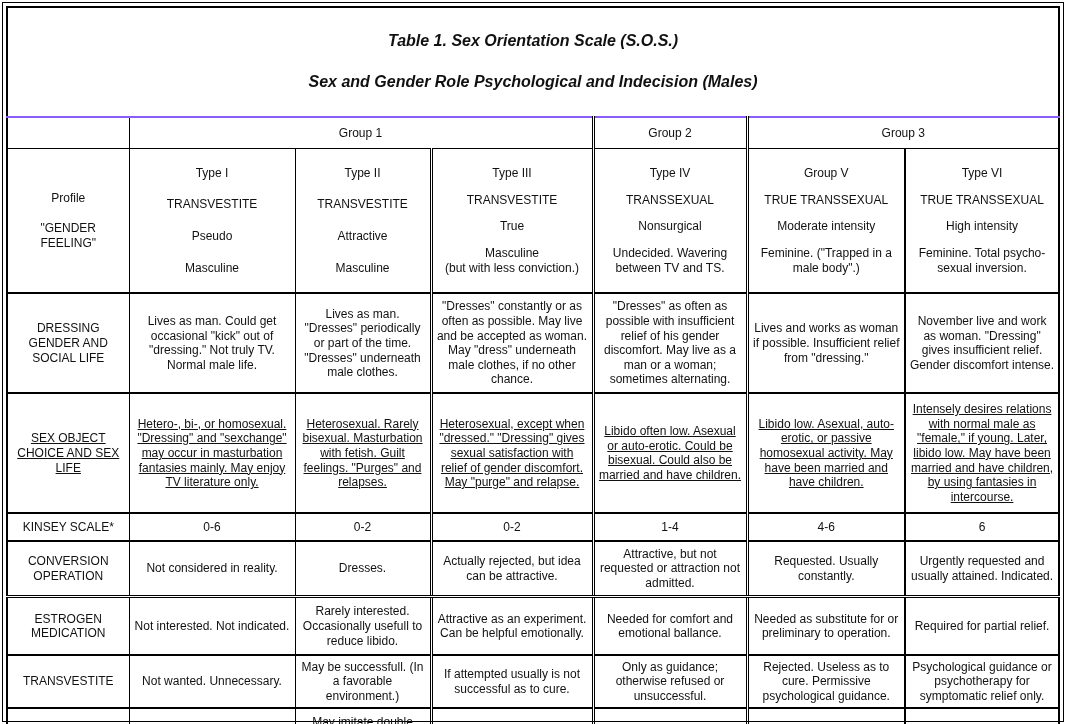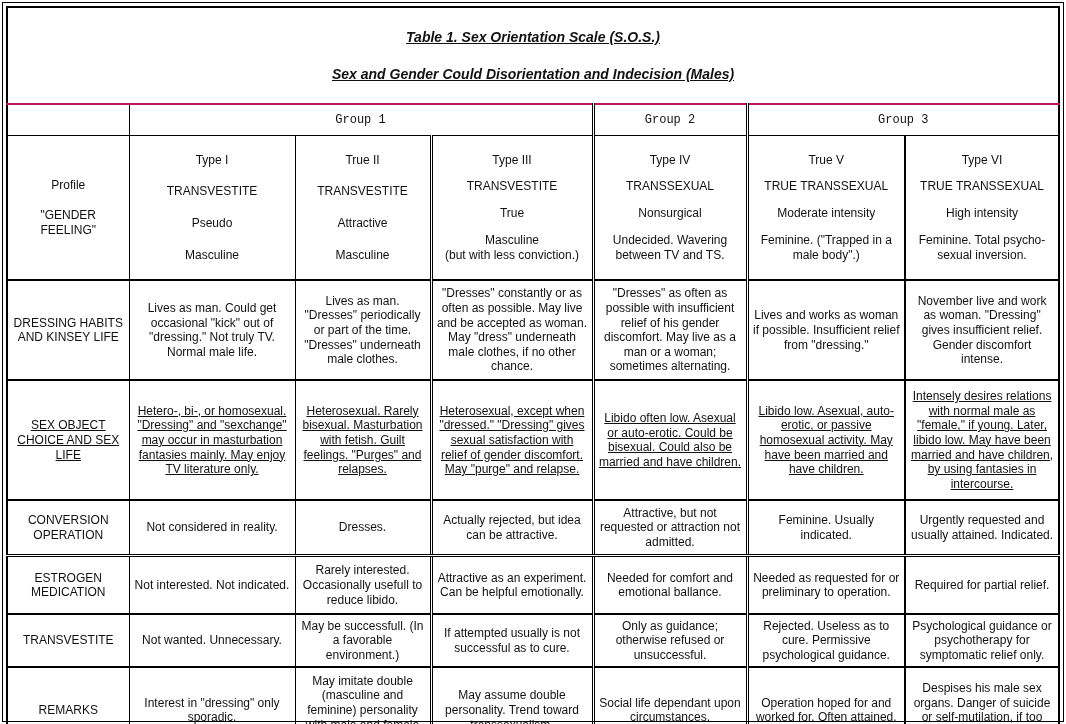--- a/index.html
+++ b/index.html
@@ -30,29 +30,28 @@
     line-height: 1.22;
     padding: 2px 4px;
     white-space: pre-line;
     overflow: hidden;
   }
   
   td.dbl { border-left: 3px double #000; margin-top: 24px; }
   td.thk { border-left: 2px solid #000; }
 
   tr.title-row td {
-    border-bottom: 2px solid #be185d;
+    border-bottom: 2px solid #8b5cf6;
     height: 36px;
     font-weight: bold;
     font-style: italic;
-    font-size: 14px;
+    font-size: 16px;
     line-height: 1.3;
-    text-decoration: underline;
-  }
-  tr.group-row td { height: 26px; font-family: Liberation Mono, monospace; }
+  }
+  tr.group-row td { height: 26px; }
   tr.profile-row td { border-bottom: 2px solid #000; height: 114px; }
   tr.r-dressing td { height: 94px; border-bottom: 2px solid #000; }
   tr.r-sexobj td { height: 114px; border-bottom: 2px solid #000; text-decoration: underline; }
   tr.r-kinsey td { height: 22px; border-bottom: 2px solid #000; }
   tr.r-conv td { height: 49px; border-bottom: 3px double #000; }
   tr.r-estro td { height: 52px; border-bottom: 2px solid #000; }
   tr.r-psych td { height: 47px; border-bottom: 2px solid #000; }
   tr.r-remarks td { height: 80px; border-bottom: 3px double #000; }
   .pcol {
     display: flex;
@@ -82,21 +81,21 @@
       <col style="width:162px">
       <col style="width:154px">
       <col style="width:158px">
       <col style="width:154px">
     </colgroup>
 
     <tbody>
         <tr class="title-row">
       <td colspan="7">
         <div>Table 1. Sex Orientation Scale (S.O.S.)</div>
-        <div>Sex and Gender Could Disorientation and Indecision (Males)</div>
+        <div>Sex and Gender Role Psychological and Indecision (Males)</div>
       </td>
     </tr>
 
     <tr class="group-row">
       <td></td>
       <td colspan="3">Group 1</td>
       <td class="dbl">Group 2</td>
       <td colspan="2" class="dbl">Group 3</td>
     </tr>
 
@@ -110,21 +109,21 @@
       <td>
         <div class="pcol">
           <div>Type I</div>
           <div>TRANSVESTITE</div>
           <div>Pseudo</div>
           <div>Masculine</div>
         </div>
       </td>
       <td>
         <div class="pcol">
-          <div>True II</div>
+          <div>Type II</div>
           <div>TRANSVESTITE</div>
           <div>Attractive</div>
           <div>Masculine</div>
         </div>
       </td>
       <td class="dbl">
         <div class="pcol">
           <div>Type III</div>
           <div>TRANSVESTITE</div>
           <div>True</div>
@@ -135,74 +134,83 @@
       <td class="dbl">
         <div class="pcol">
           <div>Type IV</div>
           <div>TRANSSEXUAL</div>
           <div>Nonsurgical</div>
           <div>Undecided. Wavering between TV and TS.</div>
         </div>
       </td>
       <td class="dbl">
         <div class="pcol">
-          <div>True V</div>
+          <div>Group V</div>
           <div>TRUE TRANSSEXUAL</div>
           <div>Moderate intensity</div>
           <div>Feminine. ("Trapped in a male body".)</div>
         </div>
       </td>
       <td class="thk">
         <div class="pcol">
           <div>Type VI</div>
           <div>TRUE TRANSSEXUAL</div>
           <div>High intensity</div>
           <div>Feminine. Total psycho-sexual inversion.</div>
         </div>
       </td>
     </tr>
 
     <tr class="r-dressing">
-      <td>DRESSING HABITS AND KINSEY LIFE</td>
+      <td>DRESSING GENDER AND SOCIAL LIFE</td>
       <td>Lives as man. Could get occasional "kick" out of "dressing." Not truly TV. Normal male life.</td>
       <td>Lives as man. "Dresses" periodically or part of the time. "Dresses" underneath male clothes.</td>
       <td class="dbl">"Dresses" constantly or as often as possible. May live and be accepted as woman. May "dress" underneath male clothes, if no other chance.</td>
       <td class="dbl">"Dresses" as often as possible with insufficient relief of his gender discomfort. May live as a man or a woman; sometimes alternating.</td>
       <td class="dbl">Lives and works as woman if possible. Insufficient relief from "dressing."</td>
       <td class="thk">November live and work as woman. "Dressing" gives insufficient relief. Gender discomfort intense.</td>
     </tr>
 
     <tr class="r-sexobj">
       <td>SEX OBJECT CHOICE AND SEX LIFE</td>
       <td>Hetero-, bi-, or homosexual. "Dressing" and "sexchange" may occur in masturbation fantasies mainly. May enjoy TV literature only.</td>
       <td>Heterosexual. Rarely bisexual. Masturbation with fetish. Guilt feelings. "Purges" and relapses.</td>
       <td class="dbl">Heterosexual, except when "dressed." "Dressing" gives sexual satisfaction with relief of gender discomfort. May "purge" and relapse.</td>
       <td class="dbl">Libido often low. Asexual or auto-erotic. Could be bisexual. Could also be married and have children.</td>
       <td class="dbl">Libido low. Asexual, auto-erotic, or passive homosexual activity. May have been married and have children.</td>
       <td class="thk">Intensely desires relations with normal male as "female," if young. Later, libido low. May have been married and have children, by using fantasies in intercourse.</td>
     </tr>
 
+    <tr class="r-kinsey">
+      <td>KINSEY SCALE*</td>
+      <td>0-6</td>
+      <td>0-2</td>
+      <td class="dbl">0-2</td>
+      <td class="dbl">1-4</td>
+      <td class="dbl">4-6</td>
+      <td class="thk">6</td>
+    </tr>
 
     <tr class="r-conv">
       <td>CONVERSION OPERATION</td>
       <td>Not considered in reality.</td>
       <td>Dresses.</td>
       <td class="dbl">Actually rejected, but idea can be attractive.</td>
       <td class="dbl">Attractive, but not requested or attraction not admitted.</td>
-      <td class="dbl">Feminine. Usually indicated.</td>
+      <td class="dbl">Requested. Usually constantly.</td>
       <td class="thk">Urgently requested and usually attained. Indicated.</td>
     </tr>
 
     <tr class="r-estro">
       <td>ESTROGEN MEDICATION</td>
       <td>Not interested. Not indicated.</td>
       <td>Rarely interested. Occasionally usefull to reduce libido.</td>
       <td class="dbl">Attractive as an experiment. Can be helpful emotionally.</td>
       <td class="dbl">Needed for comfort and emotional ballance.</td>
-      <td class="dbl">Needed as requested for or preliminary to operation.</td>
+      <td class="dbl">Needed as substitute for or preliminary to operation.</td>
       <td class="thk">Required for partial relief.</td>
     </tr>
 
     <tr class="r-psych">
       <td>TRANSVESTITE</td>
       <td>Not wanted. Unnecessary.</td>
       <td>May be successfull. (In a favorable environment.)</td>
       <td class="dbl">If attempted usually is not successful as to cure.</td>
       <td class="dbl">Only as guidance; otherwise refused or unsuccessful.</td>
       <td class="dbl">Rejected. Useless as to cure. Permissive psychological guidance.</td>

